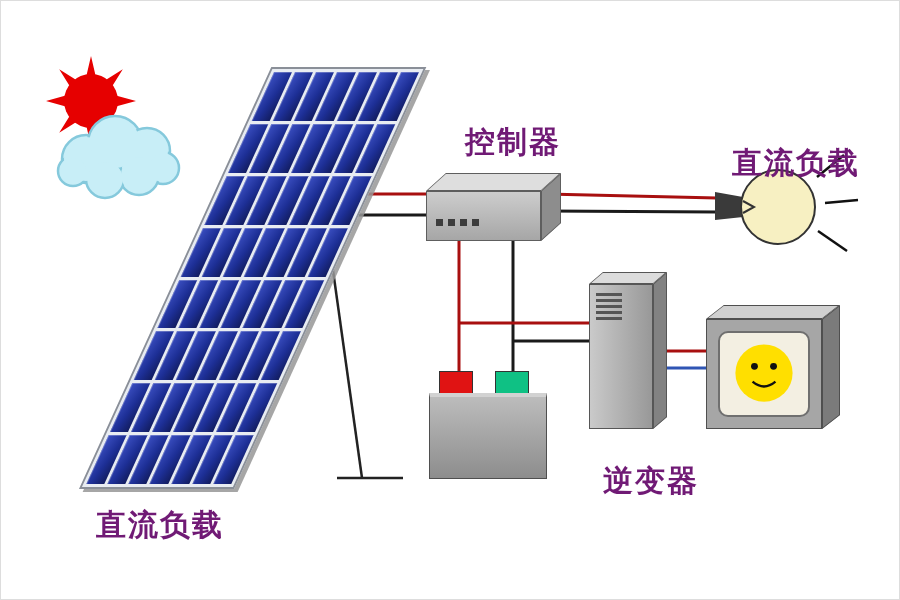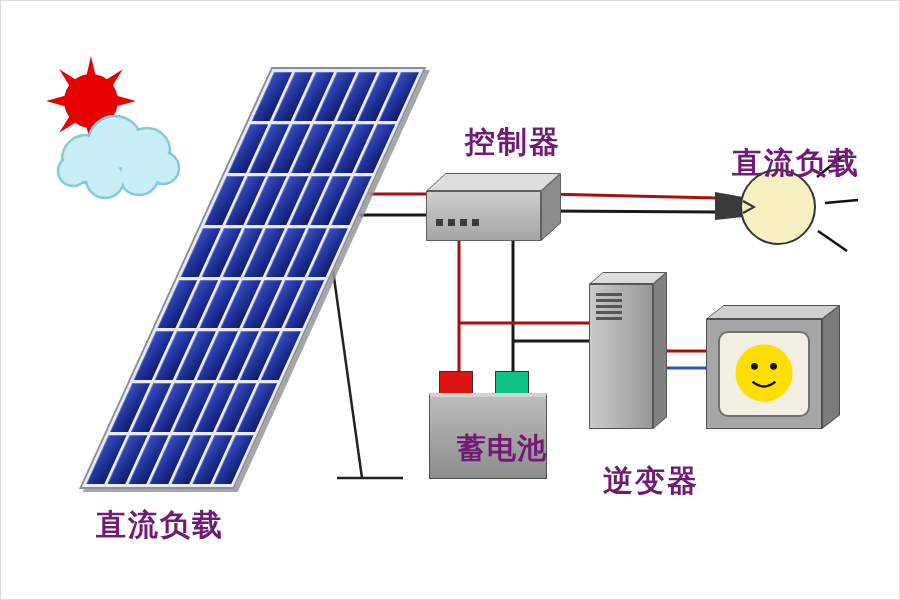--- a/index.html
+++ b/index.html
@@ -189,21 +189,20 @@
   <div class="ctrl-front">
     <div class="port" style="left:9px"></div>
     <div class="port" style="left:21px"></div>
     <div class="port" style="left:33px"></div>
     <div class="port" style="left:45px"></div>
   </div>
 
   <div class="bat-term red"></div>
   <div class="bat-term green"></div>
   <div class="bat-body"></div>
-  <div class="label bat-label">蓄电池</div>
 
   <div class="inv-top"></div>
   <div class="inv-side"></div>
   <div class="inv-front">
     <div class="vent" style="top:8px"></div>
     <div class="vent" style="top:14px"></div>
     <div class="vent" style="top:20px"></div>
     <div class="vent" style="top:26px"></div>
     <div class="vent" style="top:32px"></div>
   </div>

